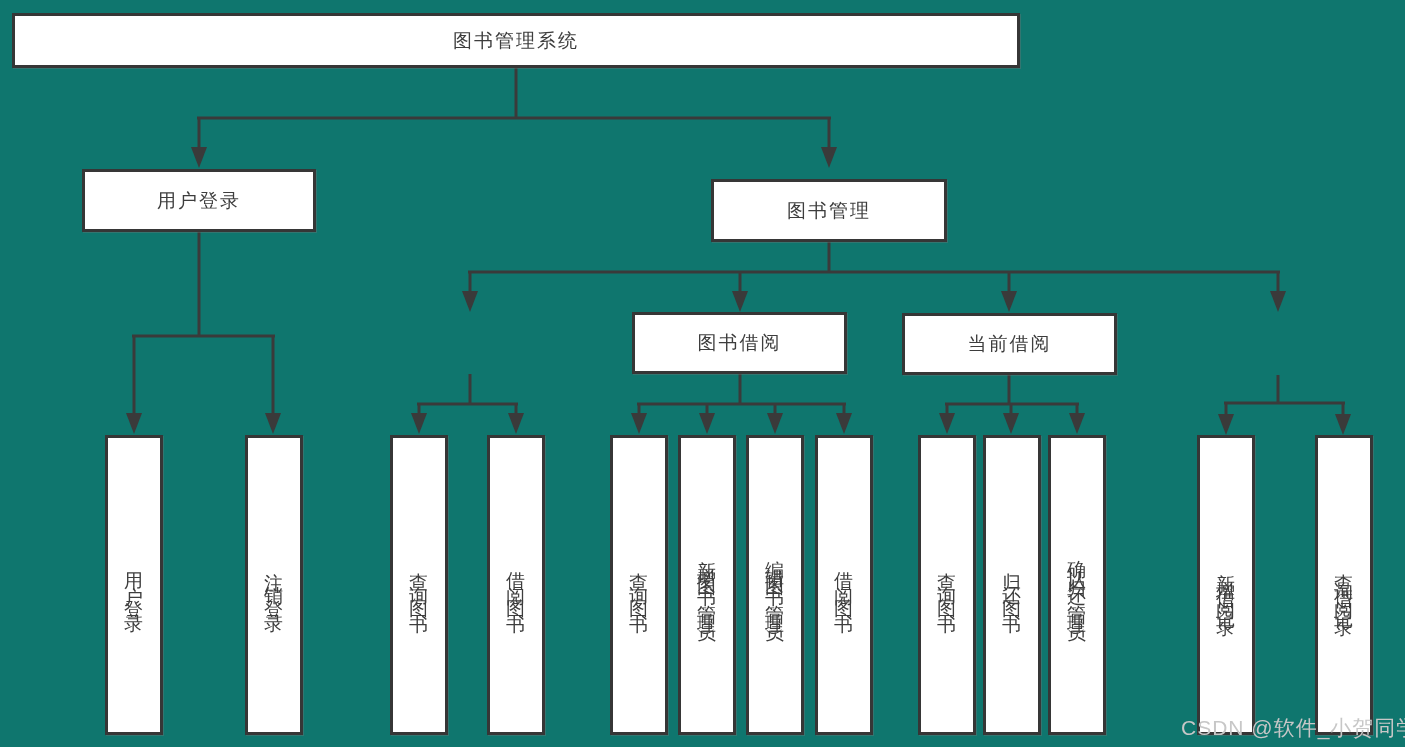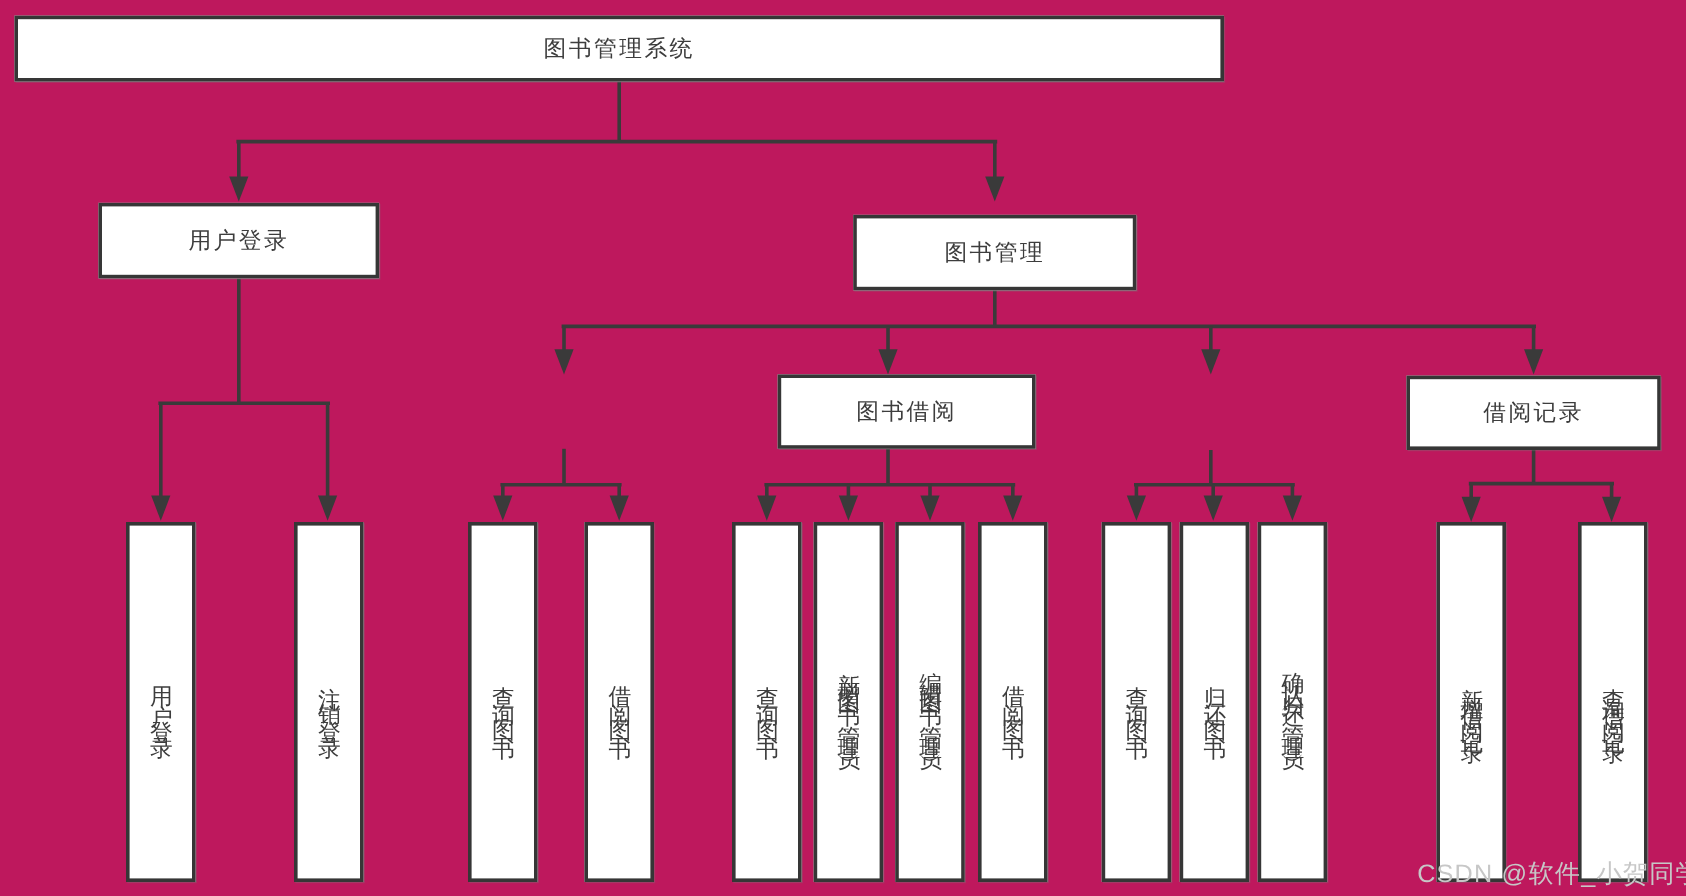--- a/index.html
+++ b/index.html
@@ -1,21 +1,21 @@
 <!DOCTYPE html>
 <html lang="zh"><head>
 <meta charset="utf-8">
 <title>图书管理系统</title>
 <style>
   html, body { margin: 0; padding: 0; background: #ffffff; }
   .canvas {
     position: relative;
     width: 1405px;
     height: 747px;
-    background: #be185d;
+    background: #0f766e;
     font-family: "Liberation Sans", "DejaVu Sans", sans-serif;
     overflow: hidden;
   }
   .connectors {
     position: absolute;
     left: 0; top: 0;
     width: 1405px; height: 747px;
     z-index: 1;
   }
   .box {
@@ -136,22 +136,22 @@
       <path d="M1218 414 L1234 414 L1226 435 Z"></path>
       <path d="M1335 414 L1351 414 L1343 435 Z"></path>
     </g>
   </svg>
 
   <div class="box" style="left:12px; top:13px; width:1008px; height:55px;">图书管理系统</div>
 
   <div class="box" style="left:82px; top:169px; width:234px; height:63px;">用户登录</div>
   <div class="box" style="left:711px; top:169px; width:236px; height:63px;margin-top:10px;">图书管理</div>
 
-  <div class="box" style="left:632px; top:312px; width:215px; height:62px;margin-left:16px;">图书借阅</div>
-  <div class="box" style="left:1172px; top:313px; width:212px; height:62px;">借阅记录</div>
+  <div class="box" style="left:632px; top:312px; width:215px; height:62px;">图书借阅</div>
+  <div class="box" style="left:902px; top:313px; width:215px; height:62px;">当前借阅</div>
 
   <div class="vbox" style="left:105px;">
     <span class="vtext">用户登录</span>
   </div>
   <div class="vbox" style="left:245px;">
     <span class="vtext">注销登录</span>
   </div>
 
   <div class="vbox" style="left:390px;">
     <span class="vtext">查询图书</span>

